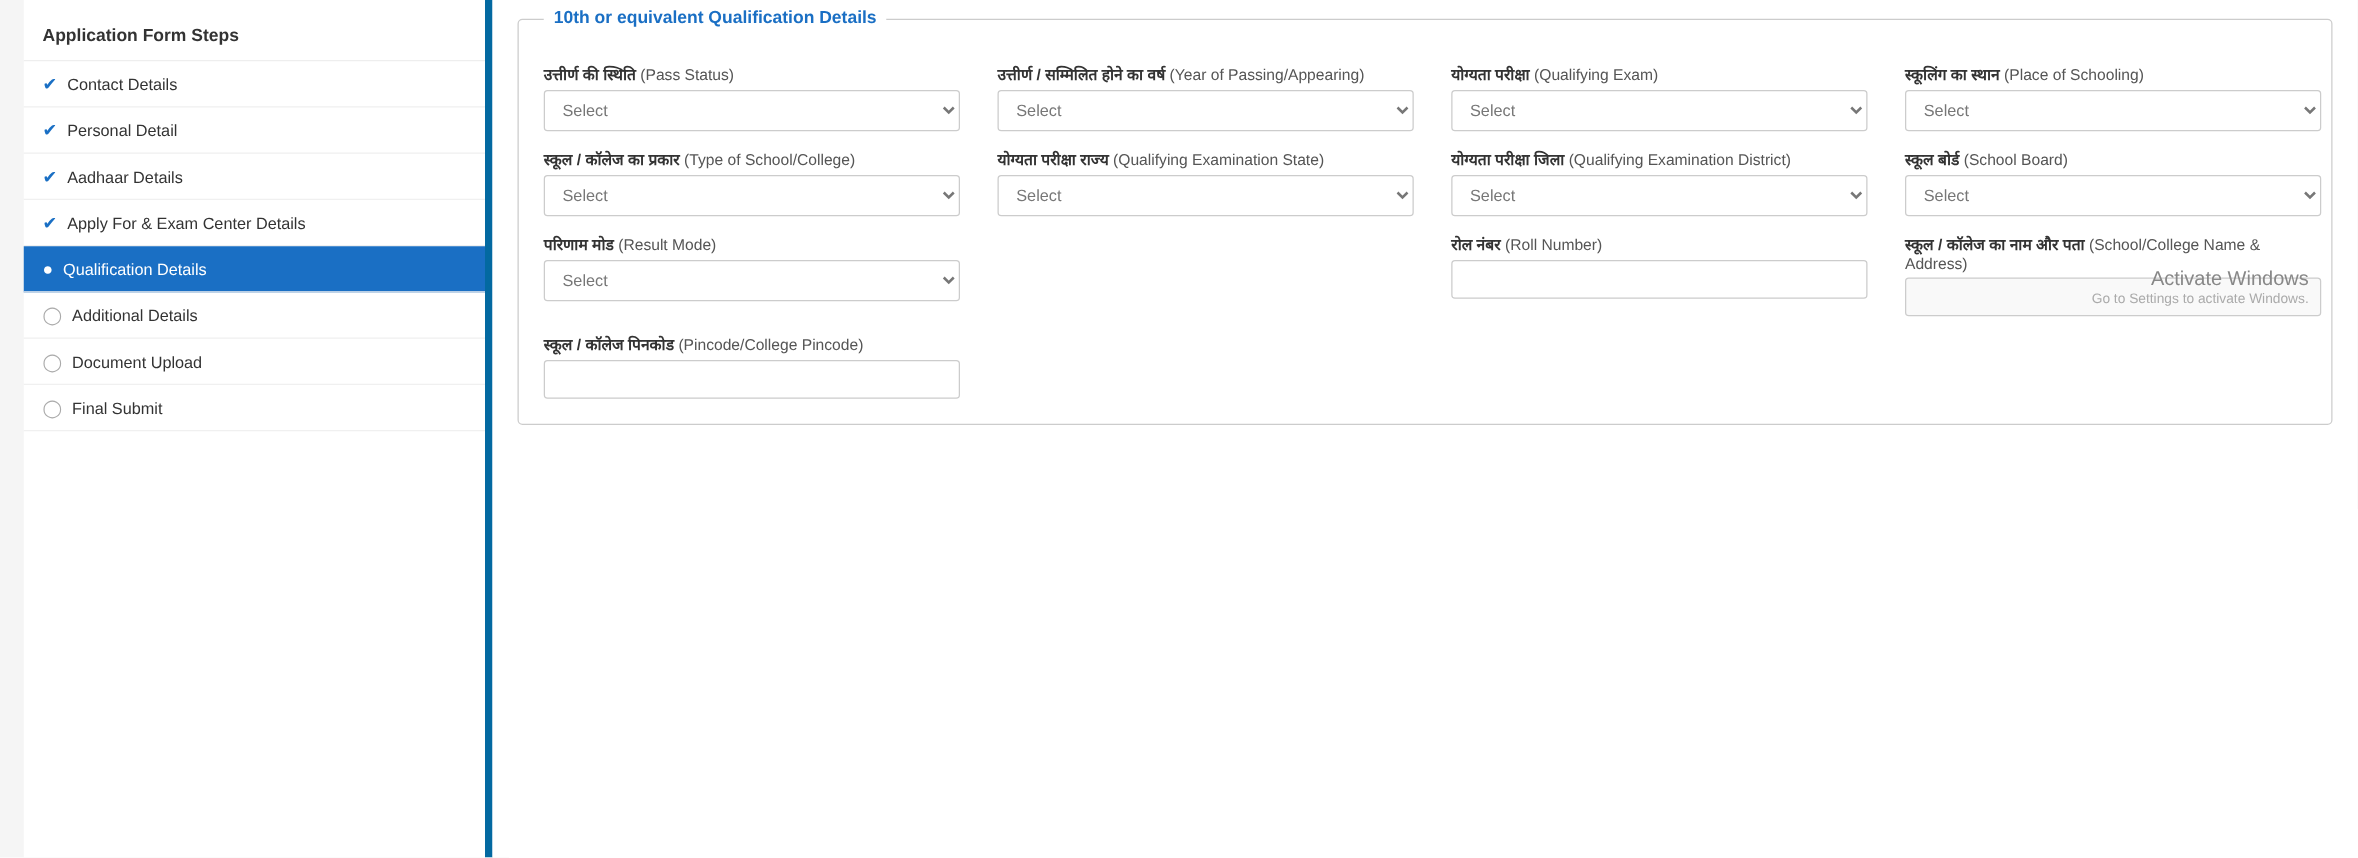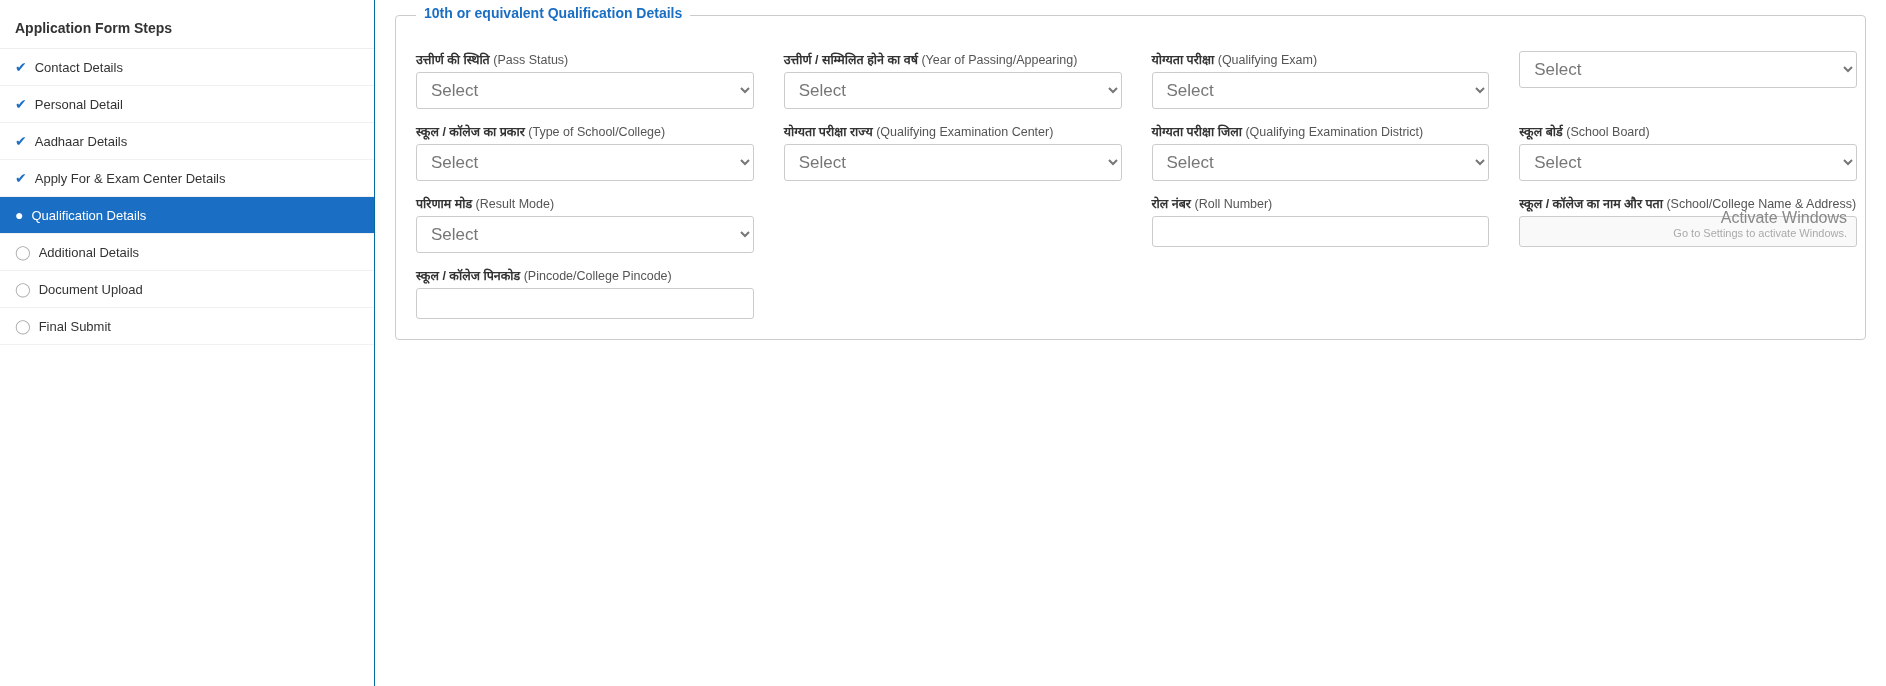--- a/index.html
+++ b/index.html
@@ -12,22 +12,23 @@
     .app-container {
       display: flex;
       min-height: 686px;
       max-width: 1886px;
     }
     
     .sidebar {
       width: 375px;
       min-width: 375px;
       background: #fff;
-      border-right: 1px solid #0369a1;
+      border-right: 6px solid #0369a1;
       padding: 10px 0;
+      margin-left: 19px;
     }
     .sidebar-title {
       font-size: 14px;
       font-weight: bold;
       color: #333;
       padding: 10px 15px 12px 15px;
       border-bottom: 1px solid #eee;
     }
     .sidebar-item {
       display: flex;
@@ -116,21 +117,21 @@
       font-weight: bold;
     }
     .form-label .english-label {
       color: #555;
     }
     .form-select {
       width: 100%;
       padding: 7px 10px;
       border: 1px solid #ccc;
       border-radius: 3px;
-      font-size: 17px;
+      font-size: 13px;
       color: #777;
       background: #fff;
       appearance: auto;
       cursor: pointer;
     }
     .form-input {
       width: 100%;
       padding: 7px 10px;
       border: 1px solid #ccc;
       border-radius: 3px;
@@ -235,39 +236,43 @@
           <label class="form-label">
             <span class="hindi-label">योग्यता परीक्षा</span>
             <span class="english-label"> (Qualifying Exam)</span>
           </label>
           <select class="form-select">
             <option value="">Select</option>
           </select>
         </div>
 
         <div class="form-group">
+          <label class="form-label">
+            <span class="hindi-label">स्कूलिंग का स्थान</span>
+            <span class="english-label"> (Place of Schooling)</span>
+          </label>
           <select class="form-select">
             <option value="">Select</option>
           </select>
         </div>
 
         <div class="form-group">
           <label class="form-label">
             <span class="hindi-label">स्कूल / कॉलेज का प्रकार</span>
             <span class="english-label"> (Type of School/College)</span>
           </label>
           <select class="form-select">
             <option value="">Select</option>
           </select>
         </div>
 
         <div class="form-group">
           <label class="form-label">
             <span class="hindi-label">योग्यता परीक्षा राज्य</span>
-            <span class="english-label"> (Qualifying Examination Center)</span>
+            <span class="english-label"> (Qualifying Examination State)</span>
           </label>
           <select class="form-select">
             <option value="">Select</option>
           </select>
         </div>
 
         <div class="form-group">
           <label class="form-label">
             <span class="hindi-label">योग्यता परीक्षा जिला</span>
             <span class="english-label"> (Qualifying Examination District)</span>

